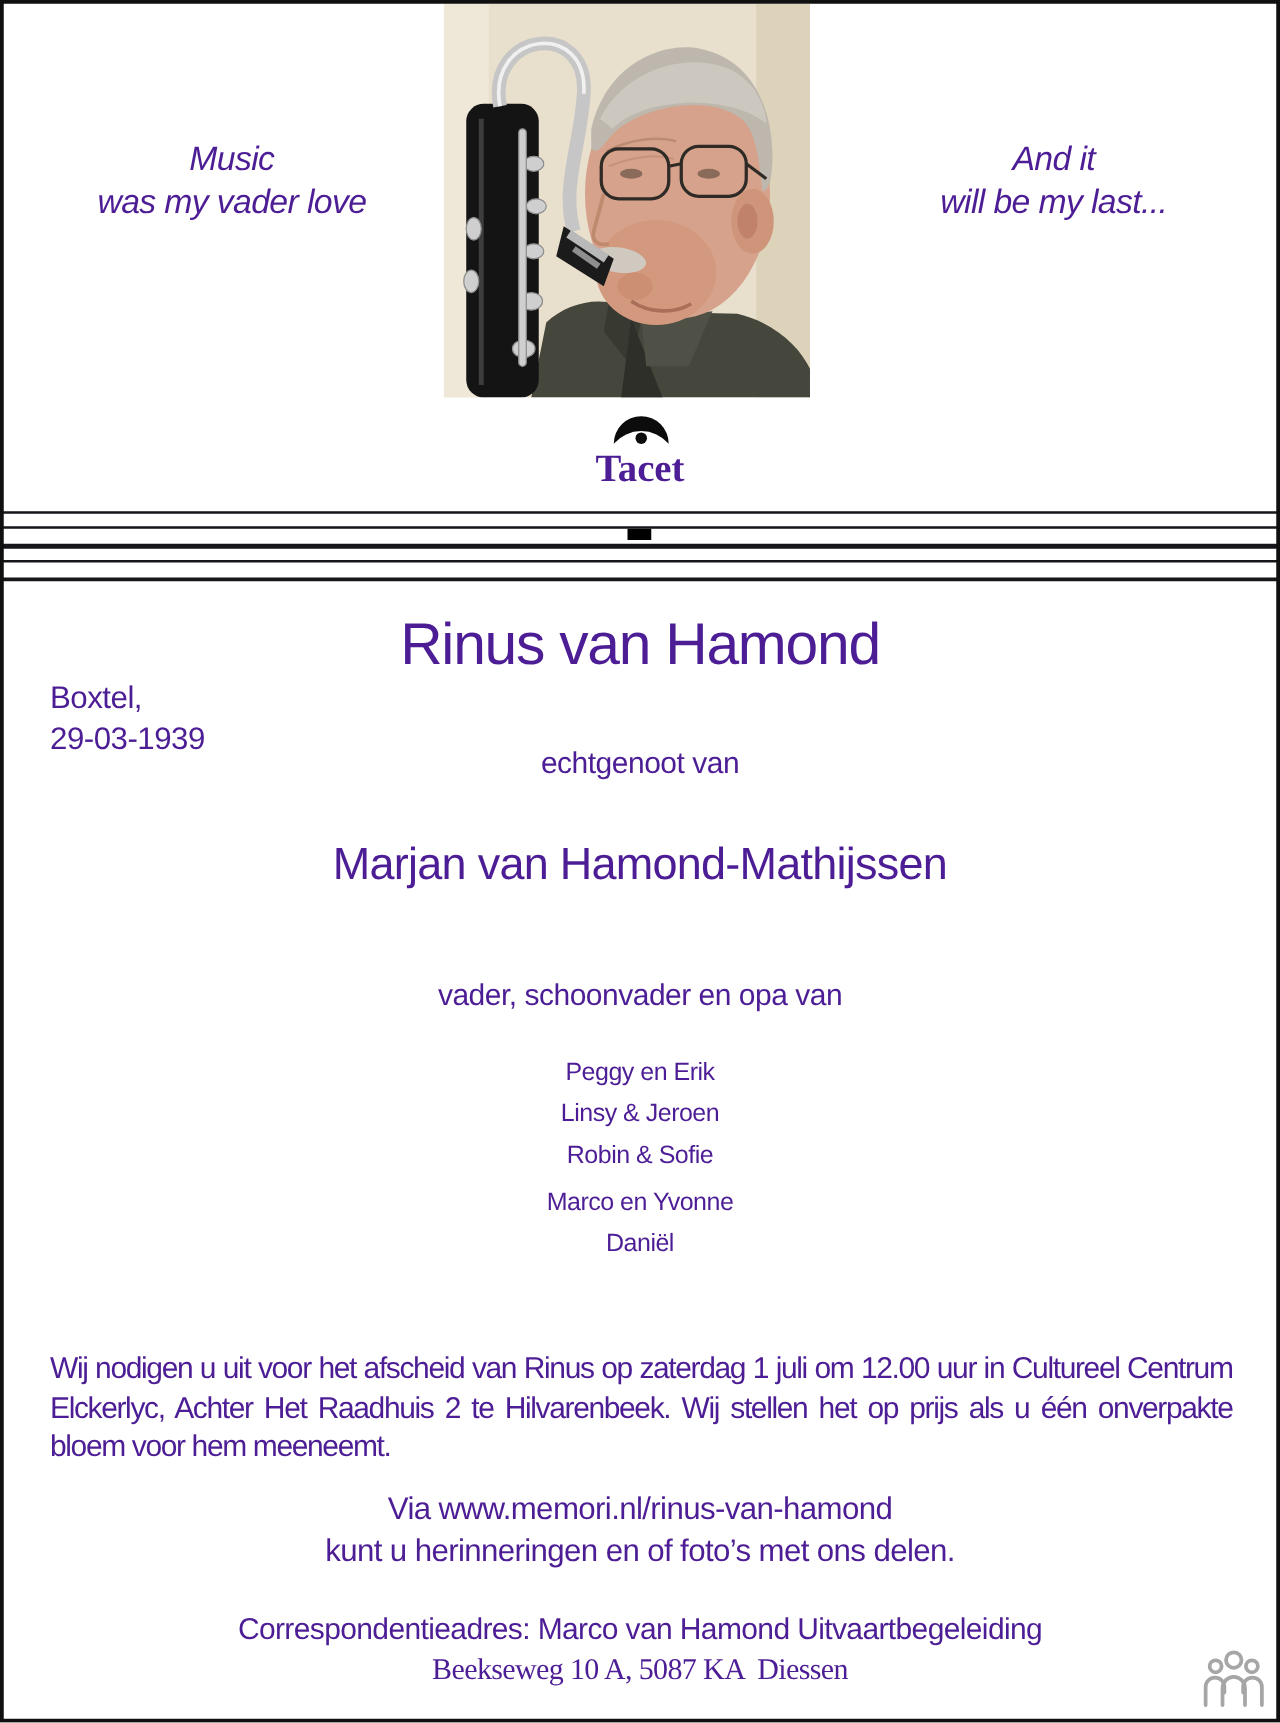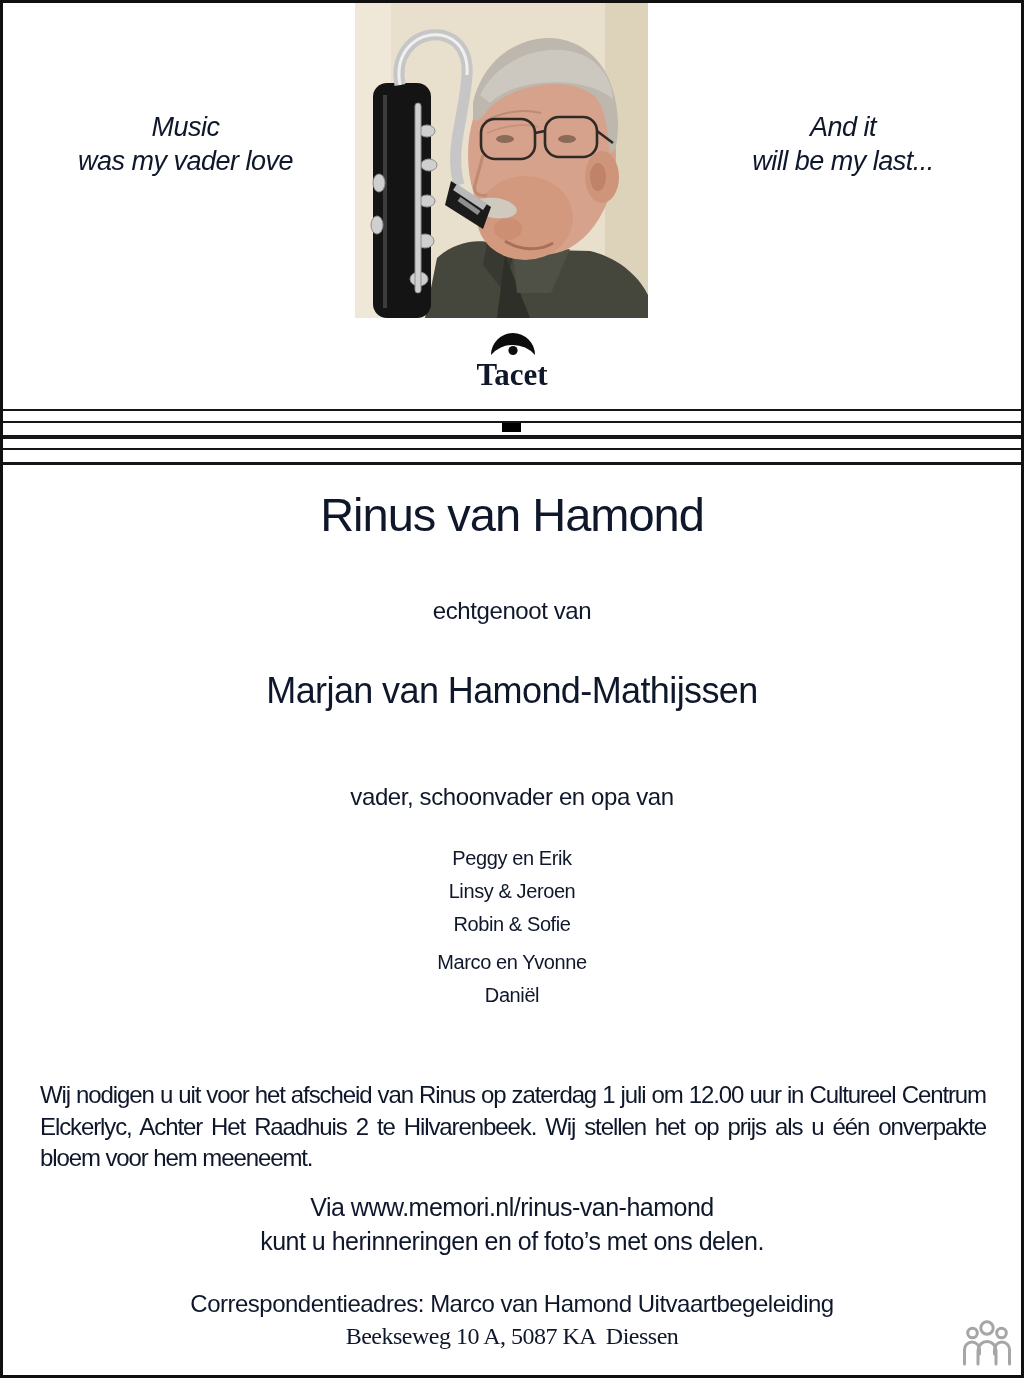--- a/index.html
+++ b/index.html
@@ -1,18 +1,18 @@
 <!DOCTYPE html>
 <html><head>
 <meta charset="utf-8">
 <style>
   html,body{margin:0;padding:0;background:#888;}
   .page{
     position:relative;width:1024px;height:1378px;background:#ffffff;
-    font-family:"Liberation Sans",sans-serif;color:#0f172a;overflow:hidden;
+    font-family:"Liberation Sans",sans-serif;color:#4c1d95;overflow:hidden;
     margin:0 auto;
   }
   .frame{position:absolute;inset:0;border:3px solid #101010;pointer-events:none;z-index:9;}
   .abs{position:absolute;}
   .center{left:0;right:0;text-align:center;}
   .quote{font-style:italic;font-size:27px;line-height:34px;text-align:center;letter-spacing:-0.5px;}
   .tacet{font-family:"Liberation Serif",serif;font-weight:bold;font-size:31px;}
   .staff-line{position:absolute;left:0;width:1024px;background:#15151a;}
   .whole-rest{position:absolute;background:#000;}
   .title{font-size:47px;letter-spacing:-1px;line-height:52px;}
@@ -110,20 +110,24 @@
     <div class="staff-line" style="top:409px;height:2px;"></div>
     <div class="staff-line" style="top:421px;height:2px;"></div>
     <div class="staff-line" style="top:435px;height:4px;"></div>
     <div class="staff-line" style="top:448px;height:2px;"></div>
     <div class="staff-line" style="top:462px;height:3px;"></div>
     <div class="whole-rest" style="left:502px;top:423px;width:19px;height:9px;"></div>
   </div>
 
   <div class="abs center title" style="top:489px;">Rinus van Hamond</div>
 
+  <div class="abs dates" style="left:40px;top:542px;">
+    <div>Boxtel,</div>
+    <div>29-03-1939</div>
+  </div>
 
 
   <div class="abs center small-line" style="top:597px;">echtgenoot van</div>
 
   <div class="abs center spouse" style="top:670px;">Marjan van Hamond-Mathijssen</div>
 
   <div class="abs center small-line" style="top:783px;">vader, schoonvader en opa van</div>
 
   <div class="abs center names" style="top:842px;">
     <div>Peggy en Erik</div>

